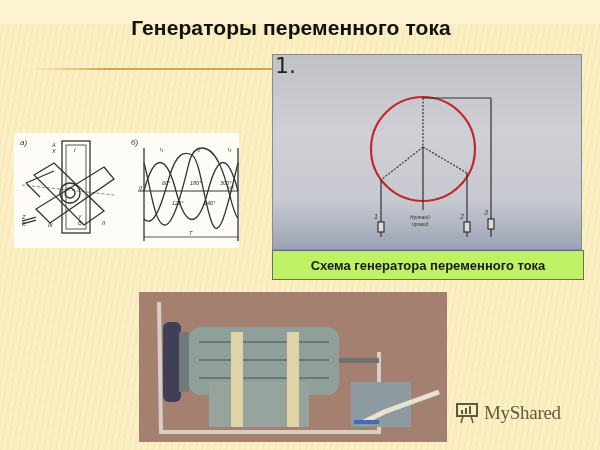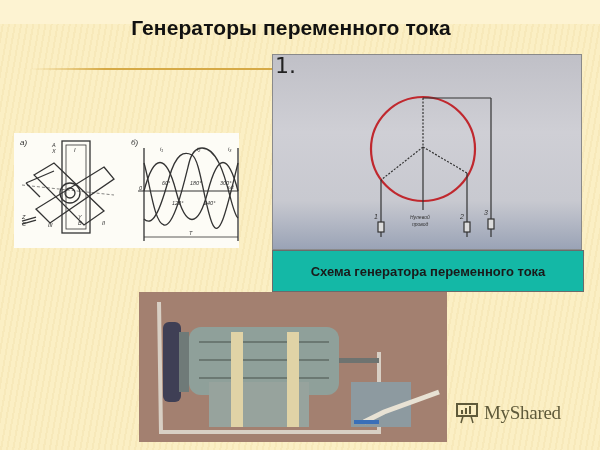--- a/index.html
+++ b/index.html
@@ -22,22 +22,22 @@
 
   
   .schematic {
     position:absolute; left:272px; top:54px; width:310px; height:196px;
     background:linear-gradient(180deg,#c0c0c7 0%, #cfcfd5 40%, #c8c9d0 75%, #9aa3b6 100%);
     border:1px solid #8a8a8a;
   }
   .schematic svg { position:absolute; left:0; top:0; }
   .schematic .number { position:absolute; left:2px; top:-2px; font-size:22px; color:#222; font-family:"DejaVu Sans", sans-serif; }
   .caption {
-    position:absolute; left:272px; top:250px; width:312px; height:42px;
-    background:#14b8a6; border:1px solid #6b6b6b;
+    position:absolute; left:272px; top:250px; width:312px; height:30px;
+    background:#bef264; border:1px solid #6b6b6b;
     display:flex; align-items:center; justify-content:center;
     font-weight:bold; font-size:13px; color:#1a1a1a;
   }
 
   
   .diagram {
     position:absolute; left:14px; top:133px; width:225px; height:115px;
     background:#fdfcf6;
   }
   .diagram svg { position:absolute; left:0; top:0; }

